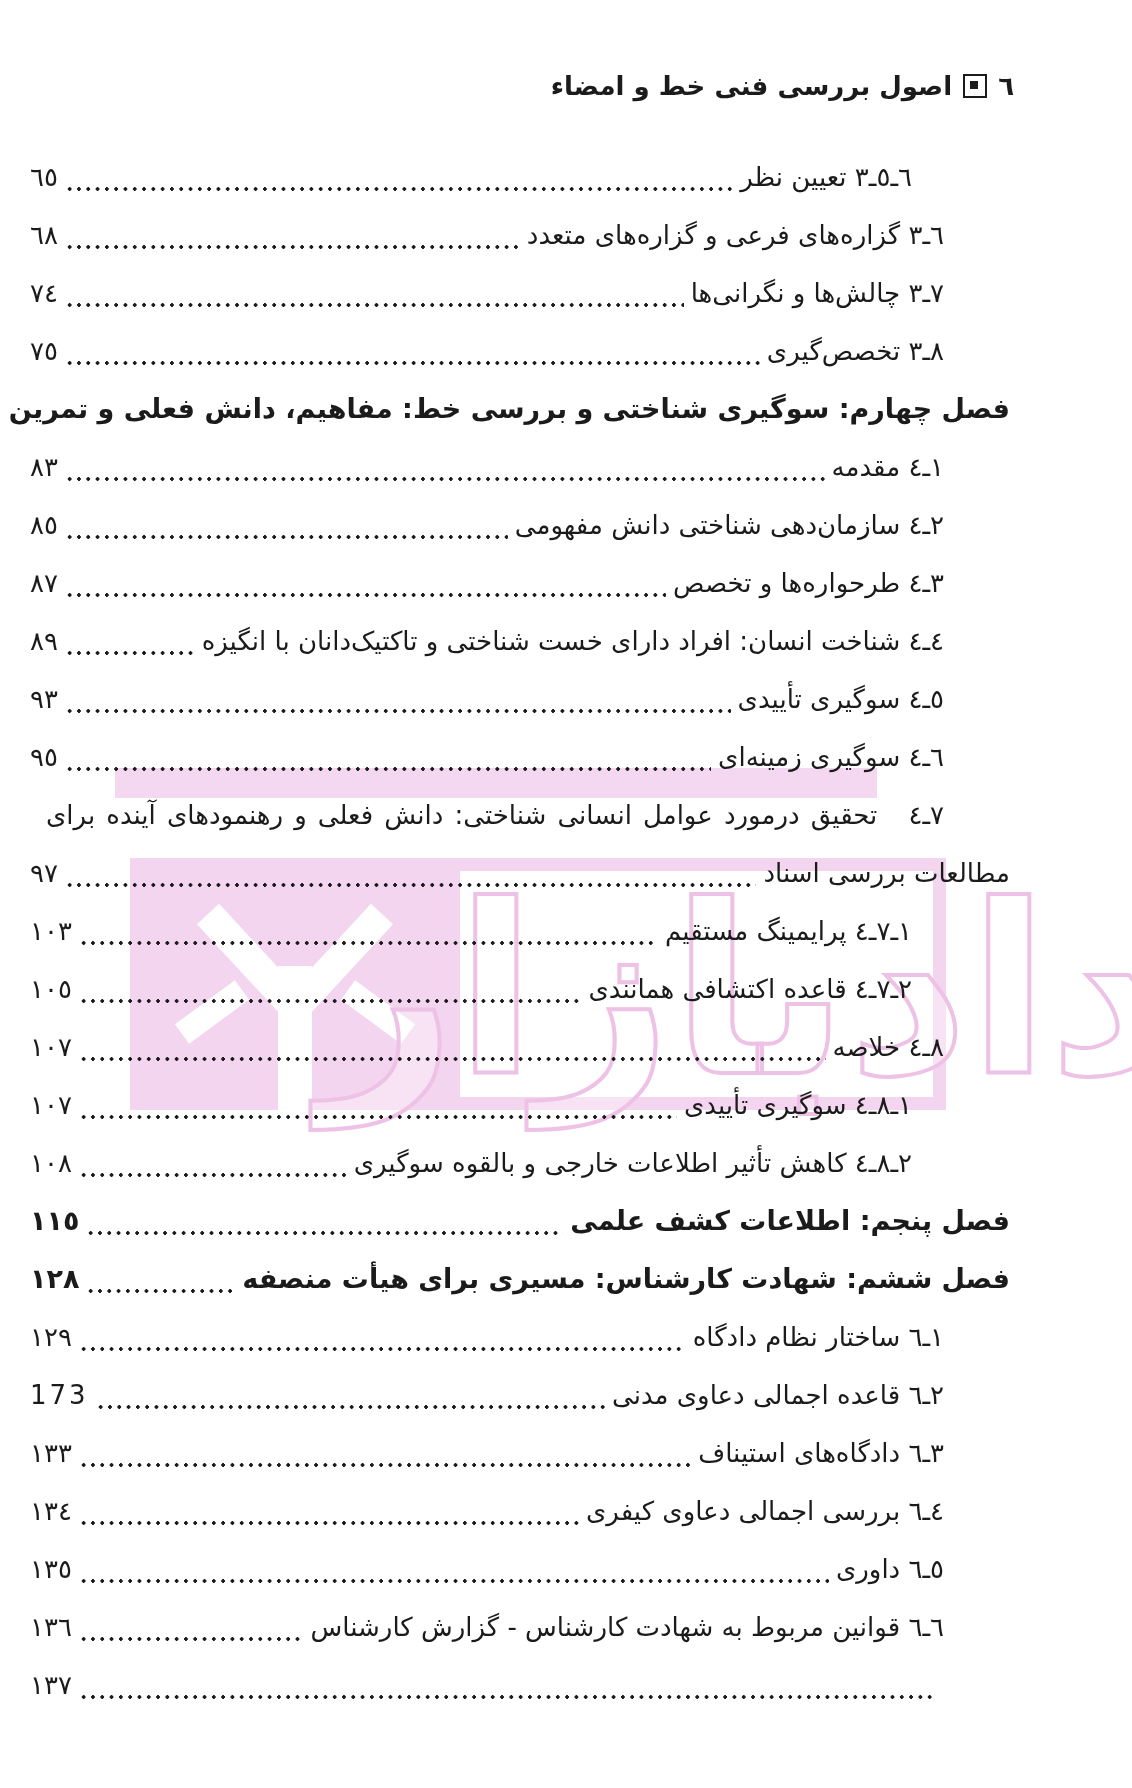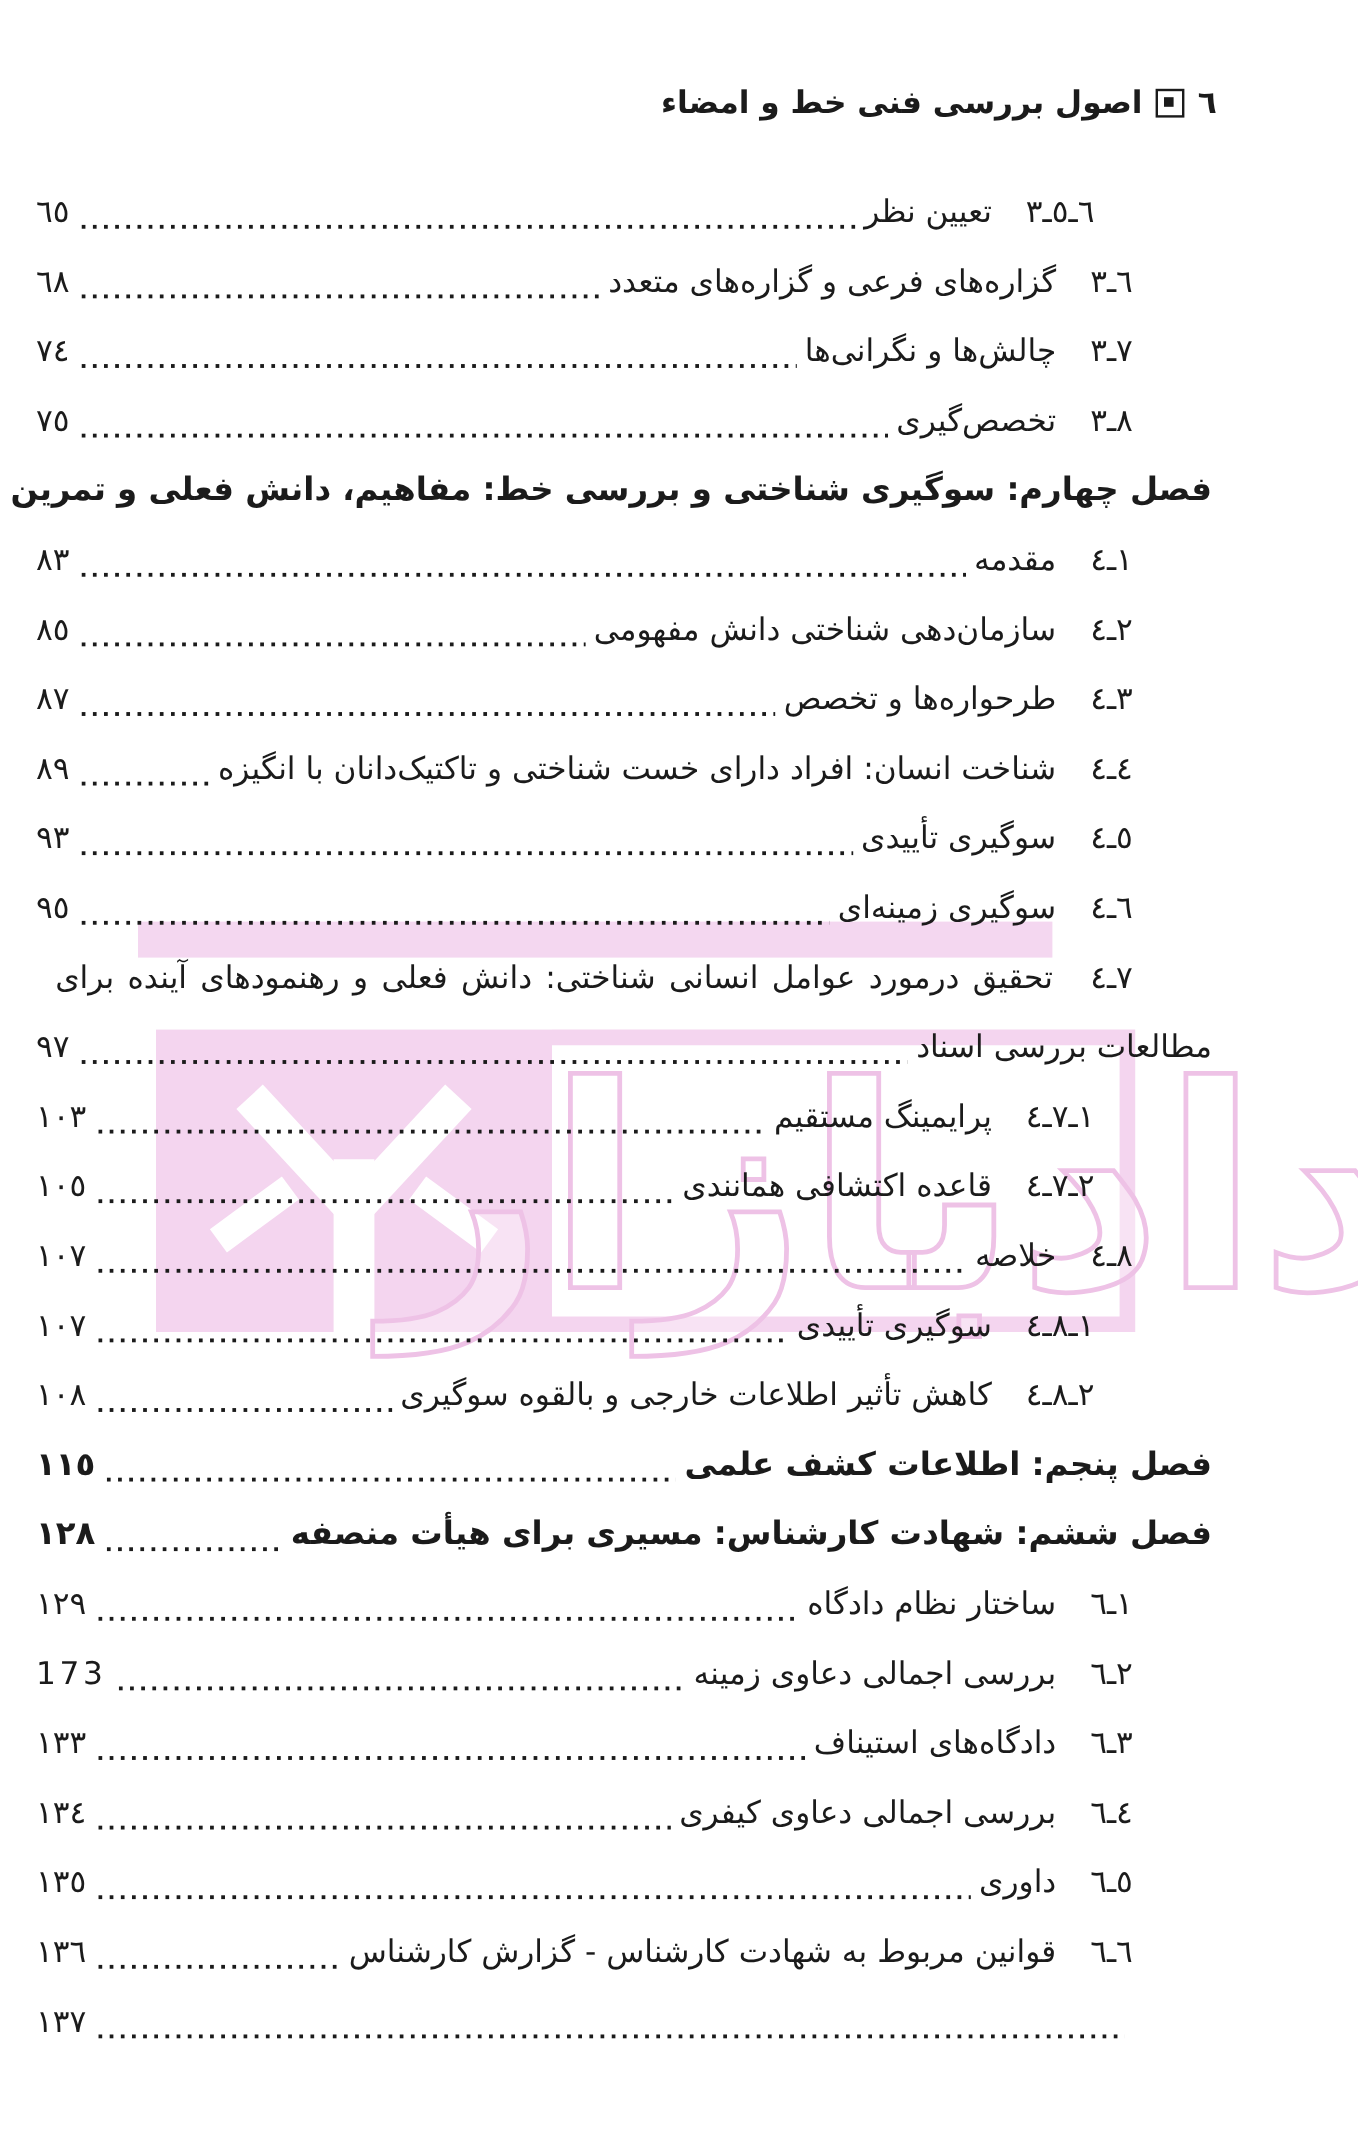--- a/index.html
+++ b/index.html
@@ -27,21 +27,21 @@
   .hdr-num{letter-spacing:2px;}
   .hdr-icon{display:inline-block;width:20px;height:20px;border:2.5px solid #1b1b1b;
     position:relative;}
   .hdr-icon .in{position:absolute;left:4.5px;top:4.5px;width:8px;height:8px;background:#1b1b1b;}
 
   
   .toc{position:absolute;top:148px;right:122px;left:30px;z-index:1;direction:rtl;}
   .row{height:58px;box-sizing:border-box;display:flex;direction:rtl;
     align-items:flex-start;padding-top:14px;font-size:26px;line-height:30px;}
   .row .entry{flex:0 0 auto;white-space:nowrap;}
-  .row .num{direction:ltr;unicode-bidi:bidi-override;display:inline-block;margin-left:20px;}
+  .row .num{direction:ltr;unicode-bidi:bidi-override;display:inline-block;}
   .row .leader{flex:1 1 auto;height:8px;align-self:flex-end;margin:0 7px 13px 7px;
     background:radial-gradient(circle 1.9px at 4.6px 4px,#1b1b1b 98%,rgba(0,0,0,0) 100%);
     background-size:9.3px 8px;background-repeat:repeat-x;background-position:left center;}
   .row .pg{flex:0 0 auto;letter-spacing:3px;}
   .row.l1{padding-right:66px;}
   .row.l2{padding-right:98px;}
   .row.chapter{font-weight:bold;font-size:27px;}
   .row.jfirst{display:block;text-align:justify;text-align-last:justify;
     padding-left:16px;}
   .row.jfirst .num{margin-left:20px;}
@@ -175,21 +175,21 @@
         <span class="entry"><span class="title">فصل ششم: شهادت کارشناس: مسیری برای هیأت منصفه</span></span>
         <span class="leader"></span>
         <span class="pg">١٢٨</span>
       </div>
       <div class="row l1">
         <span class="entry"><span class="num">٦ـ١</span> <span class="title">ساختار نظام دادگاه</span></span>
         <span class="leader"></span>
         <span class="pg">١٢٩</span>
       </div>
       <div class="row l1">
-        <span class="entry"><span class="num">٦ـ٢</span> <span class="title">بررسی اجمالی دعاوی زمینه</span></span>
+        <span class="entry"><span class="num">٦ـ٢</span> <span class="title">قاعده اجمالی دعاوی مدنی</span></span>
         <span class="leader"></span>
         <span class="pg">173</span>
       </div>
       <div class="row l1">
         <span class="entry"><span class="num">٦ـ٣</span> <span class="title">دادگاه‌های استیناف</span></span>
         <span class="leader"></span>
         <span class="pg">١٣٣</span>
       </div>
       <div class="row l1">
         <span class="entry"><span class="num">٦ـ٤</span> <span class="title">بررسی اجمالی دعاوی کیفری</span></span>

